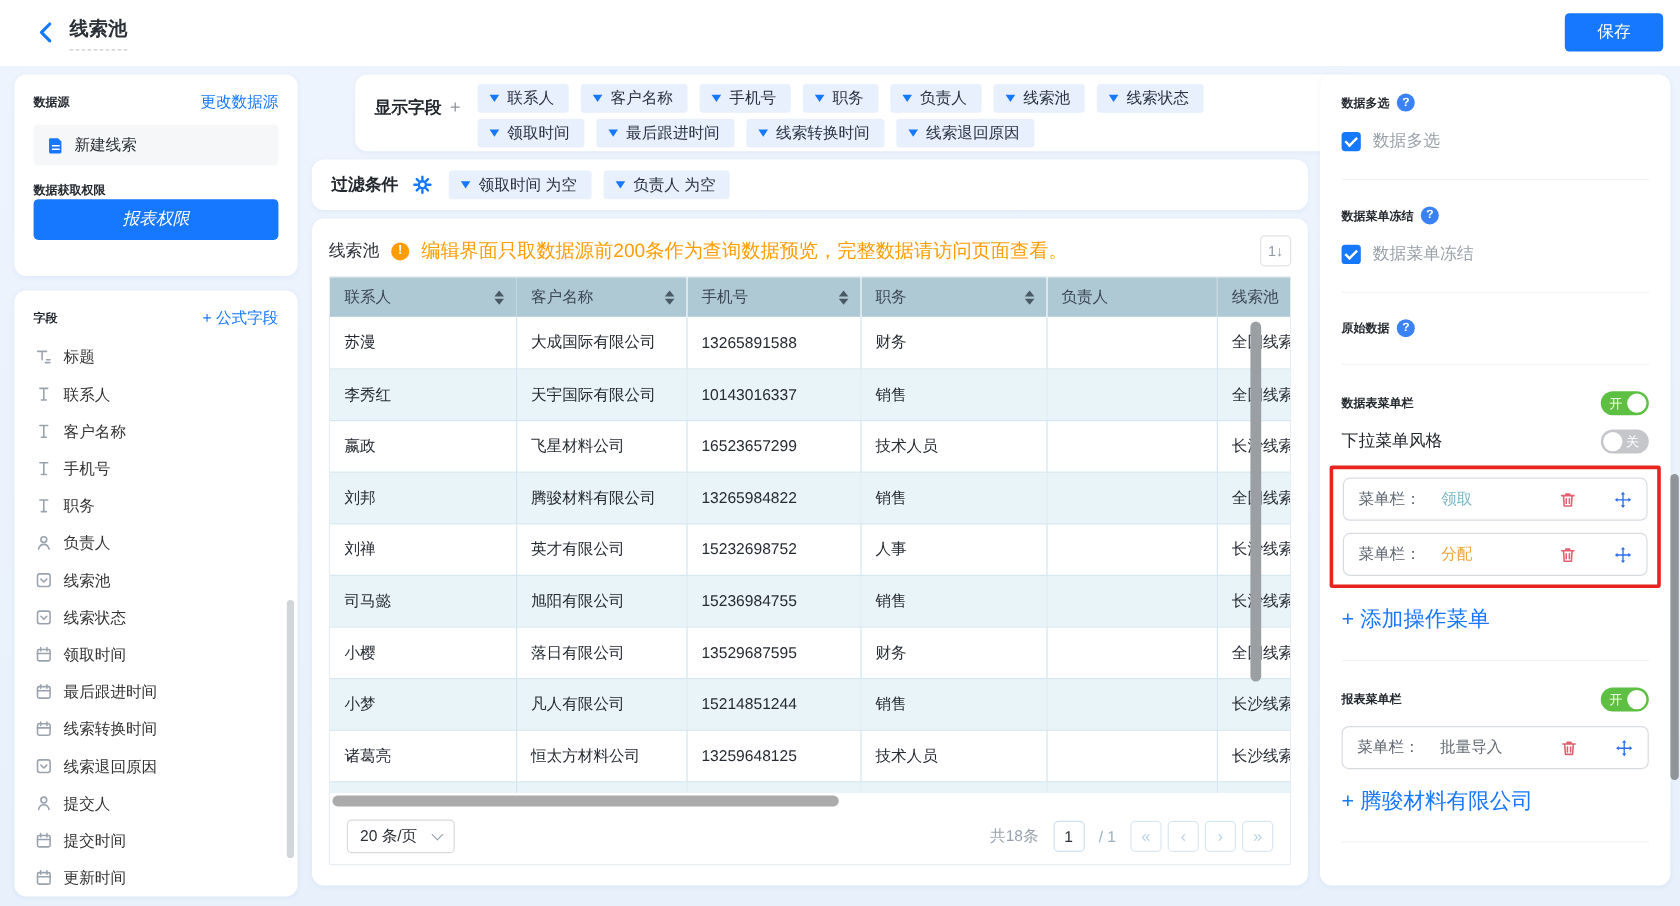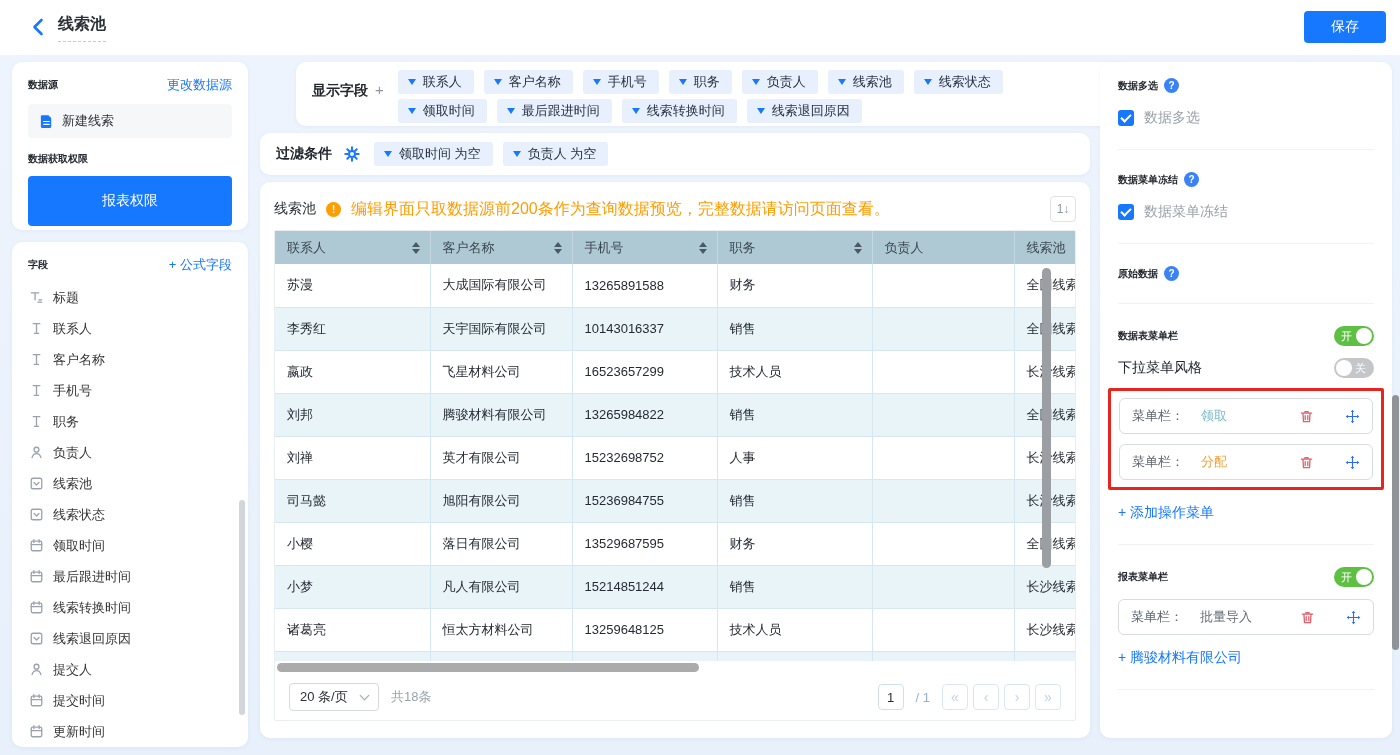--- a/index.html
+++ b/index.html
@@ -20,22 +20,22 @@
   .page { position:absolute; top:55px; left:0; right:0; bottom:0; background:linear-gradient(#eef4fd,#e7f0fb); }
   .card { position:absolute; background:#fff; border-radius:10px; box-shadow:0 1px 4px rgba(90,120,180,0.07); }
   .sec-row { display:flex; justify-content:space-between; align-items:center; }
   .sec-title { font-size:10px; font-weight:bold; color:#23272e; }
   .link { font-size:13px; color:#1677ff; cursor:pointer; white-space:nowrap; }
   
   #card-ds { left:12px; top:7px; width:236px; height:168px; padding:14px 16px; }
   .ds-item { margin-top:10px; height:34px; background:#f6f7f8; border-radius:4px; display:flex; align-items:center;
              gap:8px; padding:0 10px; font-size:13px; color:#2b2f36; cursor:pointer; }
   .perm-title { margin-top:14px; }
-  .perm-btn { margin-top:10px; width:100%; height:50px; background:#1677ff; color:#fff; font-size:14px; border:none;
-              border-radius:4px; cursor:pointer; }
+  .perm-btn { width:100%; height:34px; background:#1677ff; color:#fff; font-size:14px; border:none;
+              border-radius:4px; cursor:pointer;font-style:italic; }
   #card-fields { left:12px; top:187px; width:236px; height:505px; padding:14px 16px; overflow:hidden; }
   #fields-list { margin-top:8px; }
   .f-item { height:31px; display:flex; align-items:center; gap:9px; font-size:13px; color:#333; cursor:grab; }
   .f-ico { width:16px; height:16px; color:#9aa3ad; display:flex; align-items:center; justify-content:center; }
   .f-ico svg { width:15px; height:15px; }
   .fields-thumb { position:absolute; right:3px; top:258px; width:6px; height:215px; background:#d2d6db; border-radius:3px; }
   
   #card-chips { left:260px; top:7px; width:830px; height:64px; padding:8px 16px; display:flex;margin-left:36px; }
   .df-label { margin-top:11px; font-size:14px; font-weight:bold; color:#23272e; white-space:nowrap; }
   .df-add { color:#8f959e; font-weight:normal; margin-left:7px; font-size:15px; cursor:pointer; }
@@ -68,21 +68,21 @@
   .sort-arrows { position:absolute; right:10px; top:50%; transform:translateY(-50%); display:flex; flex-direction:column; gap:2px; }
   .tri-up { width:0;height:0;border-left:4px solid transparent;border-right:4px solid transparent;border-bottom:5px solid #4a5a64; }
   .tri-down { width:0;height:0;border-left:4px solid transparent;border-right:4px solid transparent;border-top:5px solid #4a5a64; }
   tbody td { height:43px; border-right:1px solid #d5e7f0; border-bottom:1px solid #d5e7f0; font-size:13px; color:#262b33;
              padding:0 10px 0 12px; background:#fff; white-space:nowrap; overflow:hidden; }
   tbody td:last-child { border-right:none; }
   tr.alt td { background:#e9f4f9; }
   .vthumb { position:absolute; right:24px; top:37px; width:9px; height:300px; background:#9b9fa3; border-radius:5px; z-index:3; cursor:grab; }
   .hscroll { height:13px; position:relative; background:#fff; }
   .hthumb { position:absolute; left:2px; top:2px; height:9px; width:422px; background:#ababab; border-radius:5px; cursor:grab; }
-  .pager { height:46px; display:flex; align-items:center; gap:12px; padding:0 14px; }
+  .pager { height:46px; display:flex; align-items:center; gap:12px; padding:0 14px;text-align:right; }
   .size-select { width:90px; height:28px; border:1px solid #d6dade; border-radius:4px; display:flex; align-items:center;
                  justify-content:space-between; padding:0 10px; font-size:13px; color:#2b2f36; cursor:pointer; background:#fff; }
   .chev { width:7px; height:7px; border-right:1.5px solid #9aa3ad; border-bottom:1.5px solid #9aa3ad; transform:rotate(45deg); margin-top:-3px; }
   .total { font-size:13px; color:#9aa3ad; flex:1; }
   .page-box { width:26px; height:26px; border:1px solid #cfe0ec; border-radius:4px; display:flex; align-items:center;
               justify-content:center; font-size:13px; color:#2b2f36; background:#fff; cursor:text; }
   .page-of { font-size:13px; color:#9ab0c2; }
   .nav-group { display:flex; gap:5px; }
   .nav-btn { width:26px; height:26px; border:1px solid #dbe7f0; border-radius:4px; display:flex; align-items:center;
              justify-content:center; color:#b9d3e8; font-size:14px; background:#fff; cursor:pointer; }
@@ -111,21 +111,21 @@
   .annot { border:3px solid #e8241f; margin:10px -10px 0; padding:7px 8px; border-radius:2px; }
   .menu-item { height:36px; border:1px solid #d8dce1; border-radius:6px; display:flex; align-items:center; padding:0 12px;
                background:#fff; cursor:pointer;gap:17px; }
   .menu-item + .menu-item { margin-top:10px; }
   .mi-prefix { font-size:13px; color:#5f6670; white-space:nowrap; }
   .mi-value { font-size:13px; white-space:nowrap; }
   .mi-spacer { flex:1; }
   .mi-ico { width:16px; height:16px; display:flex; align-items:center; justify-content:center; cursor:pointer; }
   .mi-ico + .mi-ico { margin-left:13px; }
   .mi-ico svg { width:15px; height:15px; }
-  .add-link { margin-top:14px; font-size:14px; color:#1677ff; cursor:pointer; }
+  .add-link { margin-top:14px; font-size:18px; color:#1677ff; cursor:pointer; }
   .rm-item-holder { margin-top:12px; }
   .page-vthumb { position:absolute; right:1px; top:340px; width:7px; height:255px; background:#909499; border-radius:4px; cursor:grab; }
 </style>
 </head>
 <body>
 
 <div class="topbar">
   <span class="back-btn">
     <svg viewBox="0 0 22 22">
         <path d="M13.5 4 L6.5 11 L13.5 18" fill="none" stroke="#1677ff" stroke-width="2.6" stroke-linecap="round" stroke-linejoin="round"></path>

